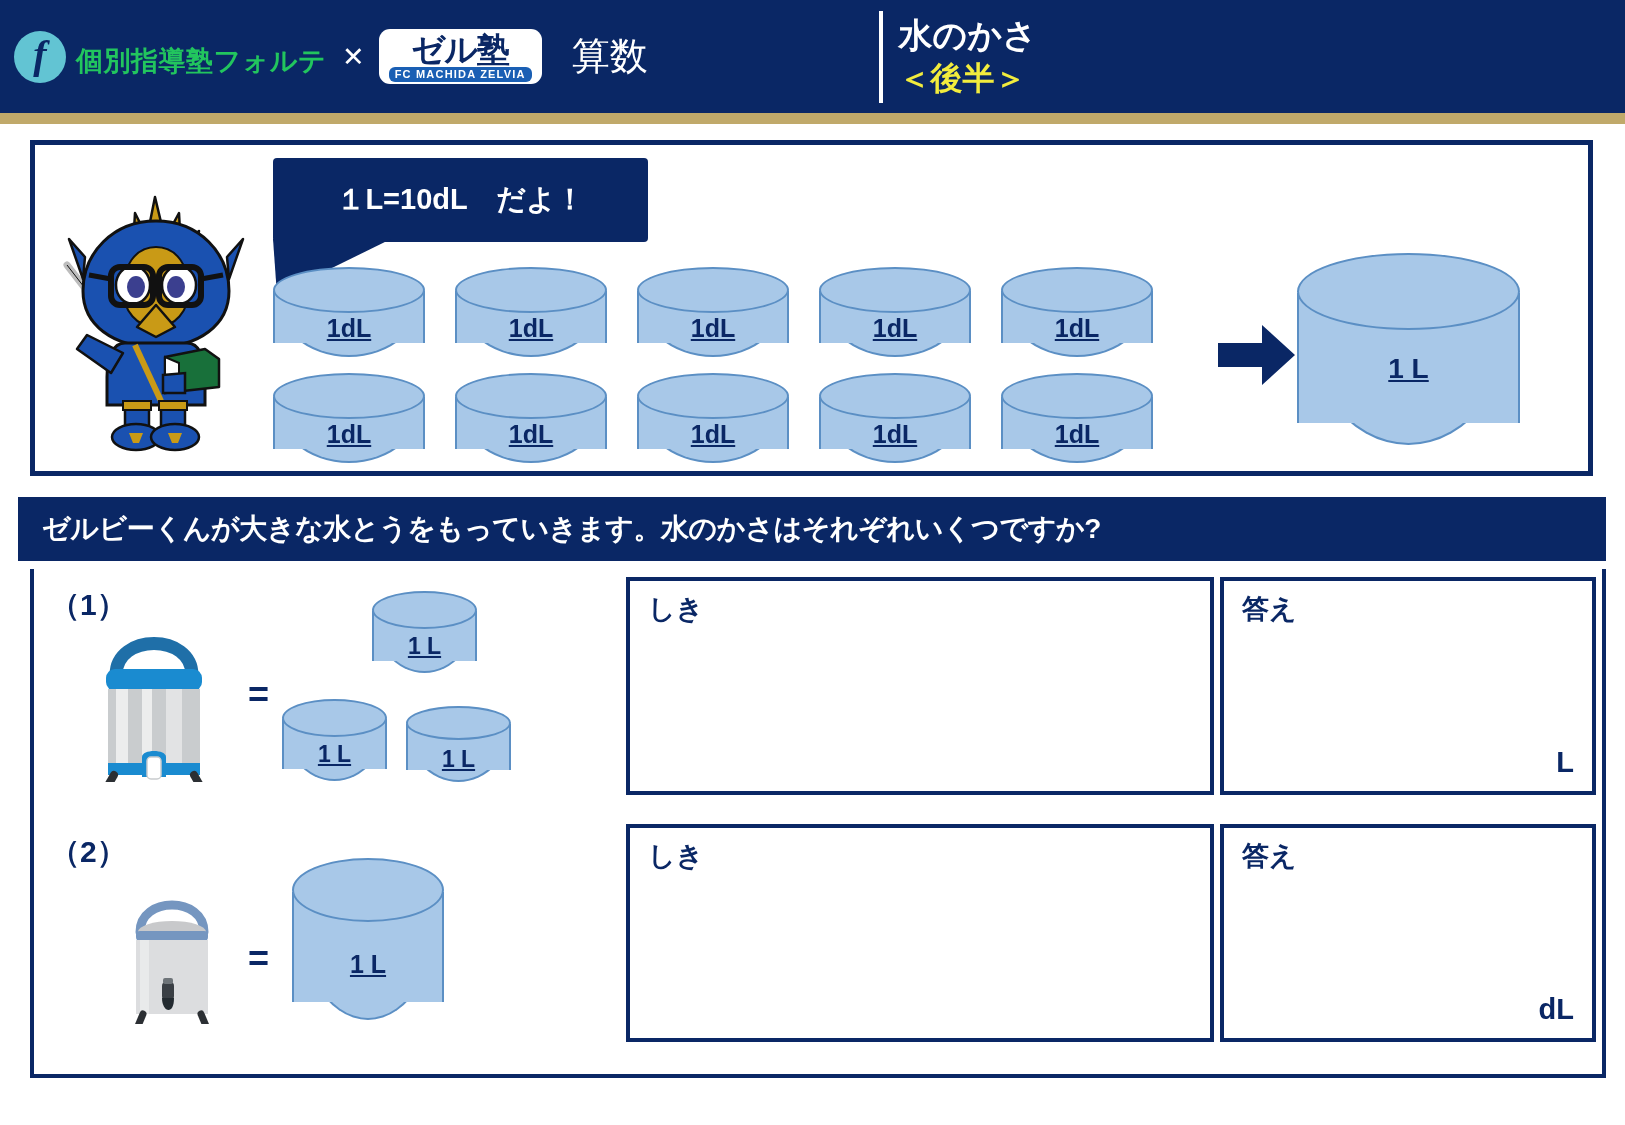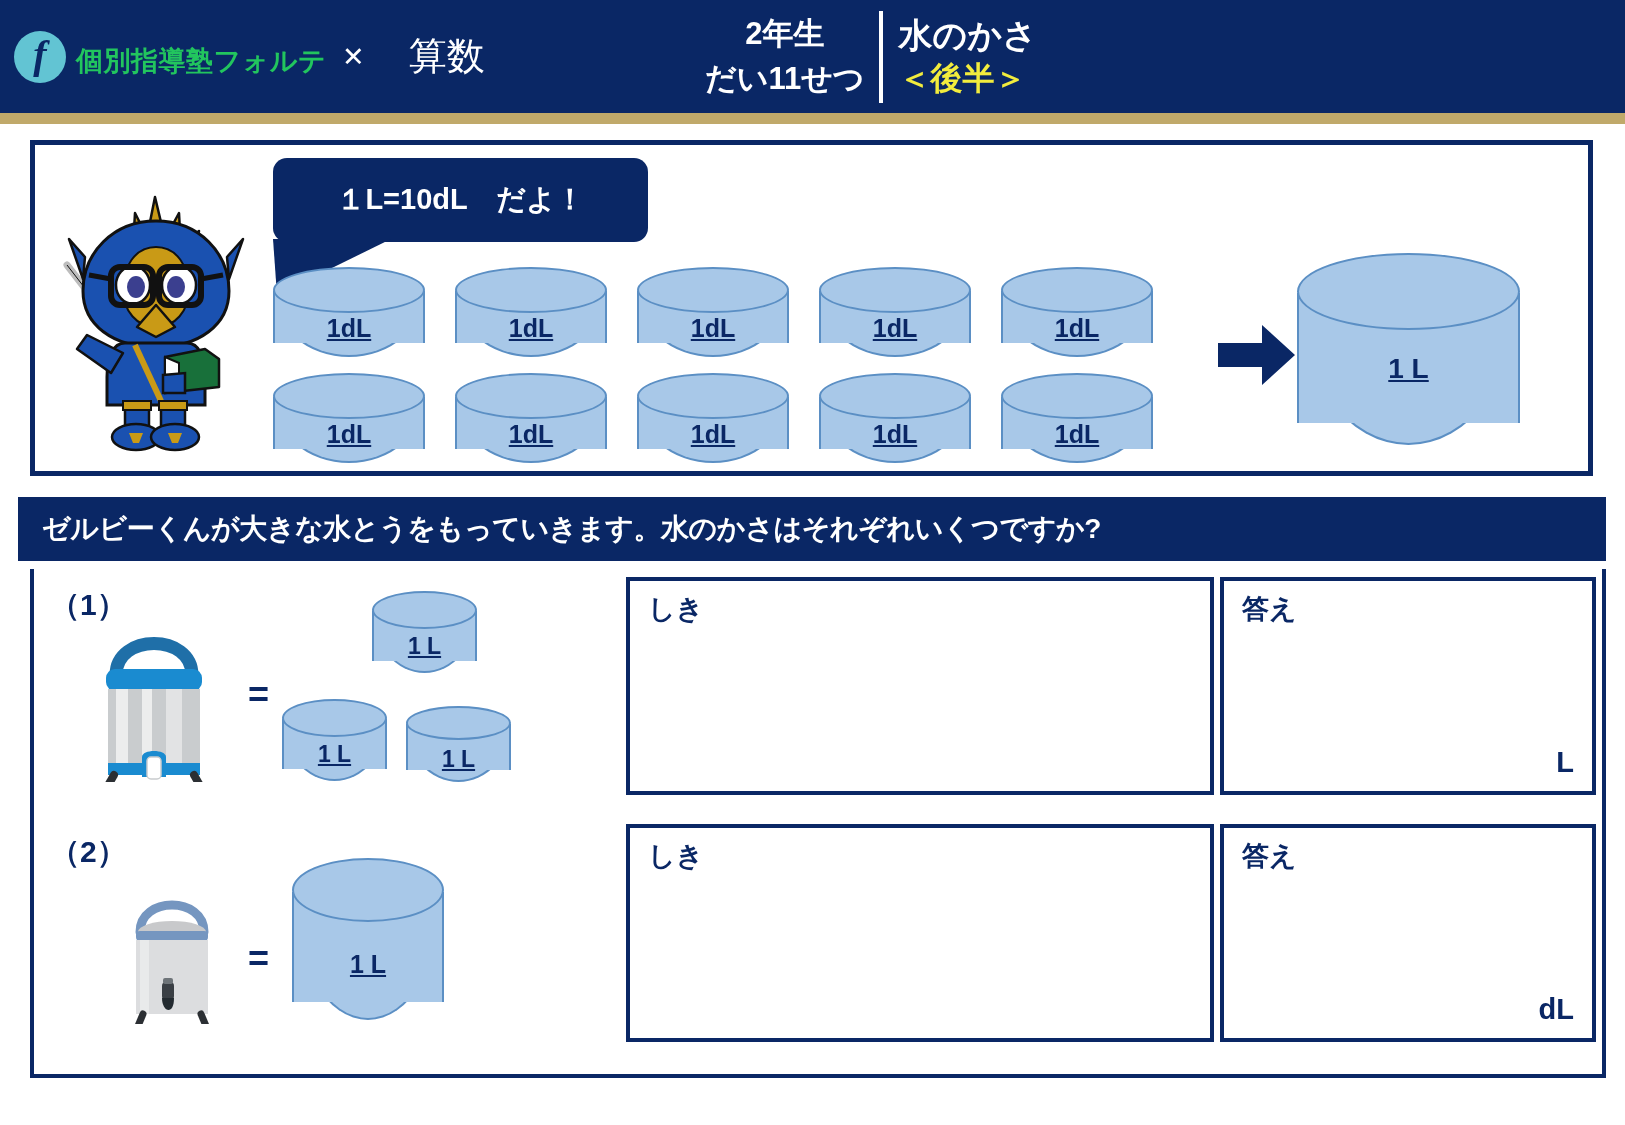--- a/index.html
+++ b/index.html
@@ -163,21 +163,21 @@
     left: 18px; top: 42px;
     width: 205px; height: 270px;
   }
 
   
   .bubble {
     position: absolute;
     left: 238px; top: 13px;
     width: 375px; height: 84px;
     background: #0a2765;
-    border-radius: 14px;
+    border-radius: 4px;
     display: flex;
     align-items: center;
     justify-content: center;
   }
   .bubble-text {
     color: #ffffff;
     font-size: 29px;
     font-weight: bold;
     white-space: pre;
   }
@@ -342,28 +342,28 @@
 </head>
 <body>
 
 <div class="header">
   <div class="brand-left">
     <div class="forte-logo">
       <span class="f-glyph">f</span>
     </div>
     <span class="forte-text">個別指導塾フォルテ</span>
     <span class="cross-x">✕</span>
+    <div class="zel-logo">
+      <span class="zel-logo-main">ゼル塾</span>
+      <span class="zel-logo-sub">FC MACHIDA ZELVIA</span>
+    </div>
     <span class="subject-text">算数</span>
   </div>
 
   <div class="header-right">
-    <div class="grade-block">
-      <div>2年生</div>
-      <div>だい11せつ</div>
-    </div>
     <div class="header-divider"></div>
     <div class="unit-block">
       <div class="unit-title">水のかさ</div>
       <div class="unit-part">＜後半＞</div>
     </div>
   </div>
 </div>
 <div class="header-gold"></div>
 
 <div class="panel-explain">

